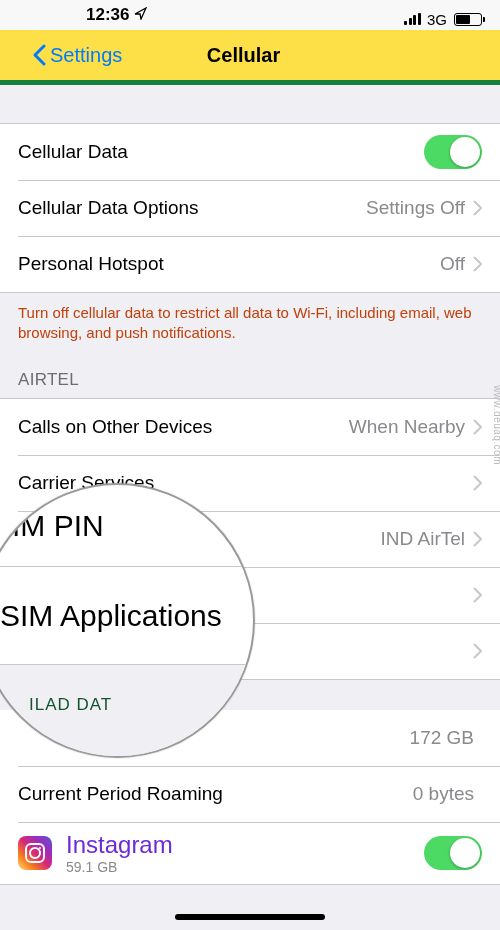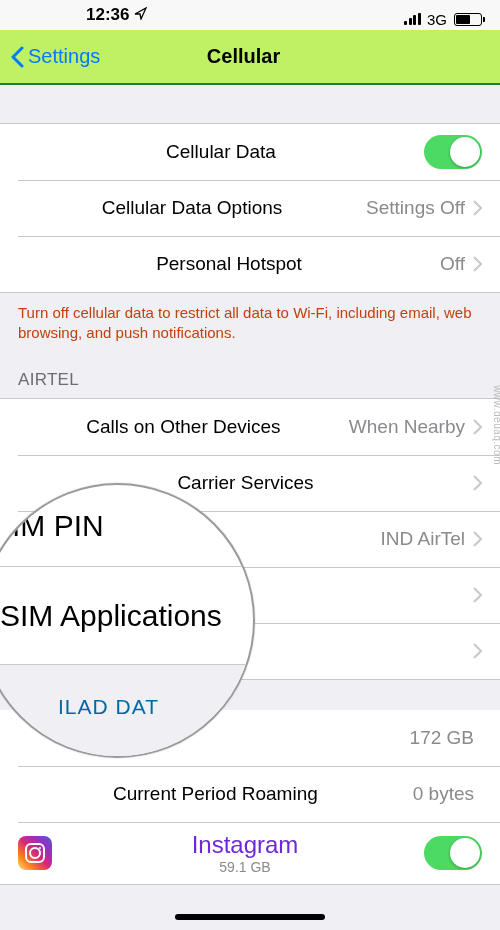--- a/index.html
+++ b/index.html
@@ -93,25 +93,26 @@
       left: 1px;
       top: 1px;
       bottom: 1px;
       width: 55%;
       background: #000;
       border-radius: 1px;
     }
     
     .nav-bar {
       height: 55px;
-      background: #bef264;
-      border-bottom: 2px solid #15803d;
-      display: flex;
-      align-items: center;
-      position: relative;
+      background: #fde047;
+      border-bottom: 5px solid #15803d;
+      display: flex;
+      align-items: center;
+      position: relative;
+      padding-left: 22px;
     }
     .nav-back {
       display: flex;
       align-items: center;
       color: #007aff;
       font-size: 20px;
       padding-left: 10px;
       gap: 4px;
     }
     .nav-chevron-left {
@@ -129,21 +130,20 @@
       pointer-events: none;
     }
     
     .spacer {
       height: 38px;
     }
     .section {
       background: #fff;
       border-top: 1px solid #c8c7cc;
       border-bottom: 1px solid #c8c7cc;
-      text-align: center;
     }
     .row {
       height: 56px;
       display: flex;
       align-items: center;
       padding: 0 18px;
       position: relative;
     }
     .row + .row::before {
       content: "";
@@ -320,24 +320,24 @@
       font-size: 30px;
       color: #000;
       white-space: nowrap;
     }
     .mag-footer {
       flex: 1;
       background: #efeff4;
       padding: 30px 18px 0;
     }
     .mag-footer-text {
-      font-size: 21px;
-      color: #0369a1;
+      font-size: 17px;
+      color: #14532d;
       letter-spacing: 1px;
-      padding-left: 58px;
+      padding-left: 29px;
     }
     
     .watermark {
       position: absolute;
       right: 2px;
       top: 50%;
       transform: translateY(-50%) rotate(90deg);
       transform-origin: right center;
       font-size: 10px;
       color: #bbb;

